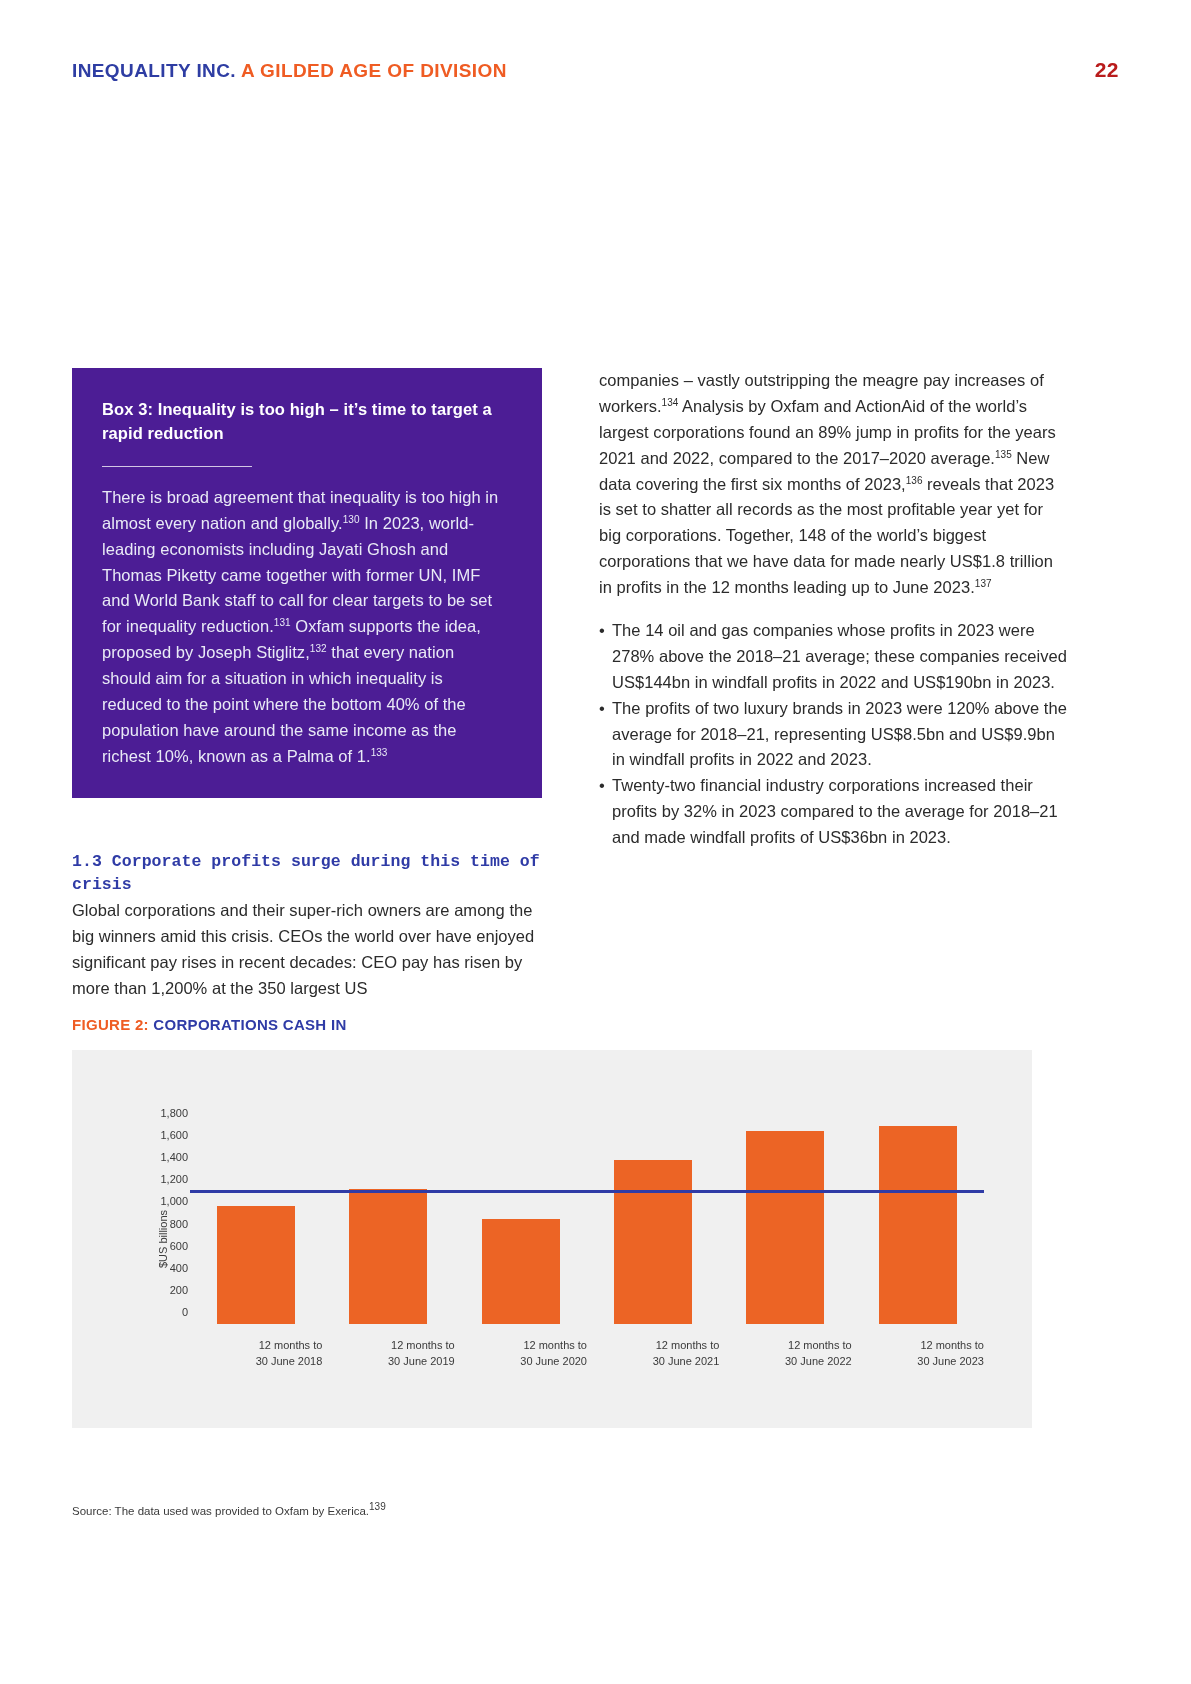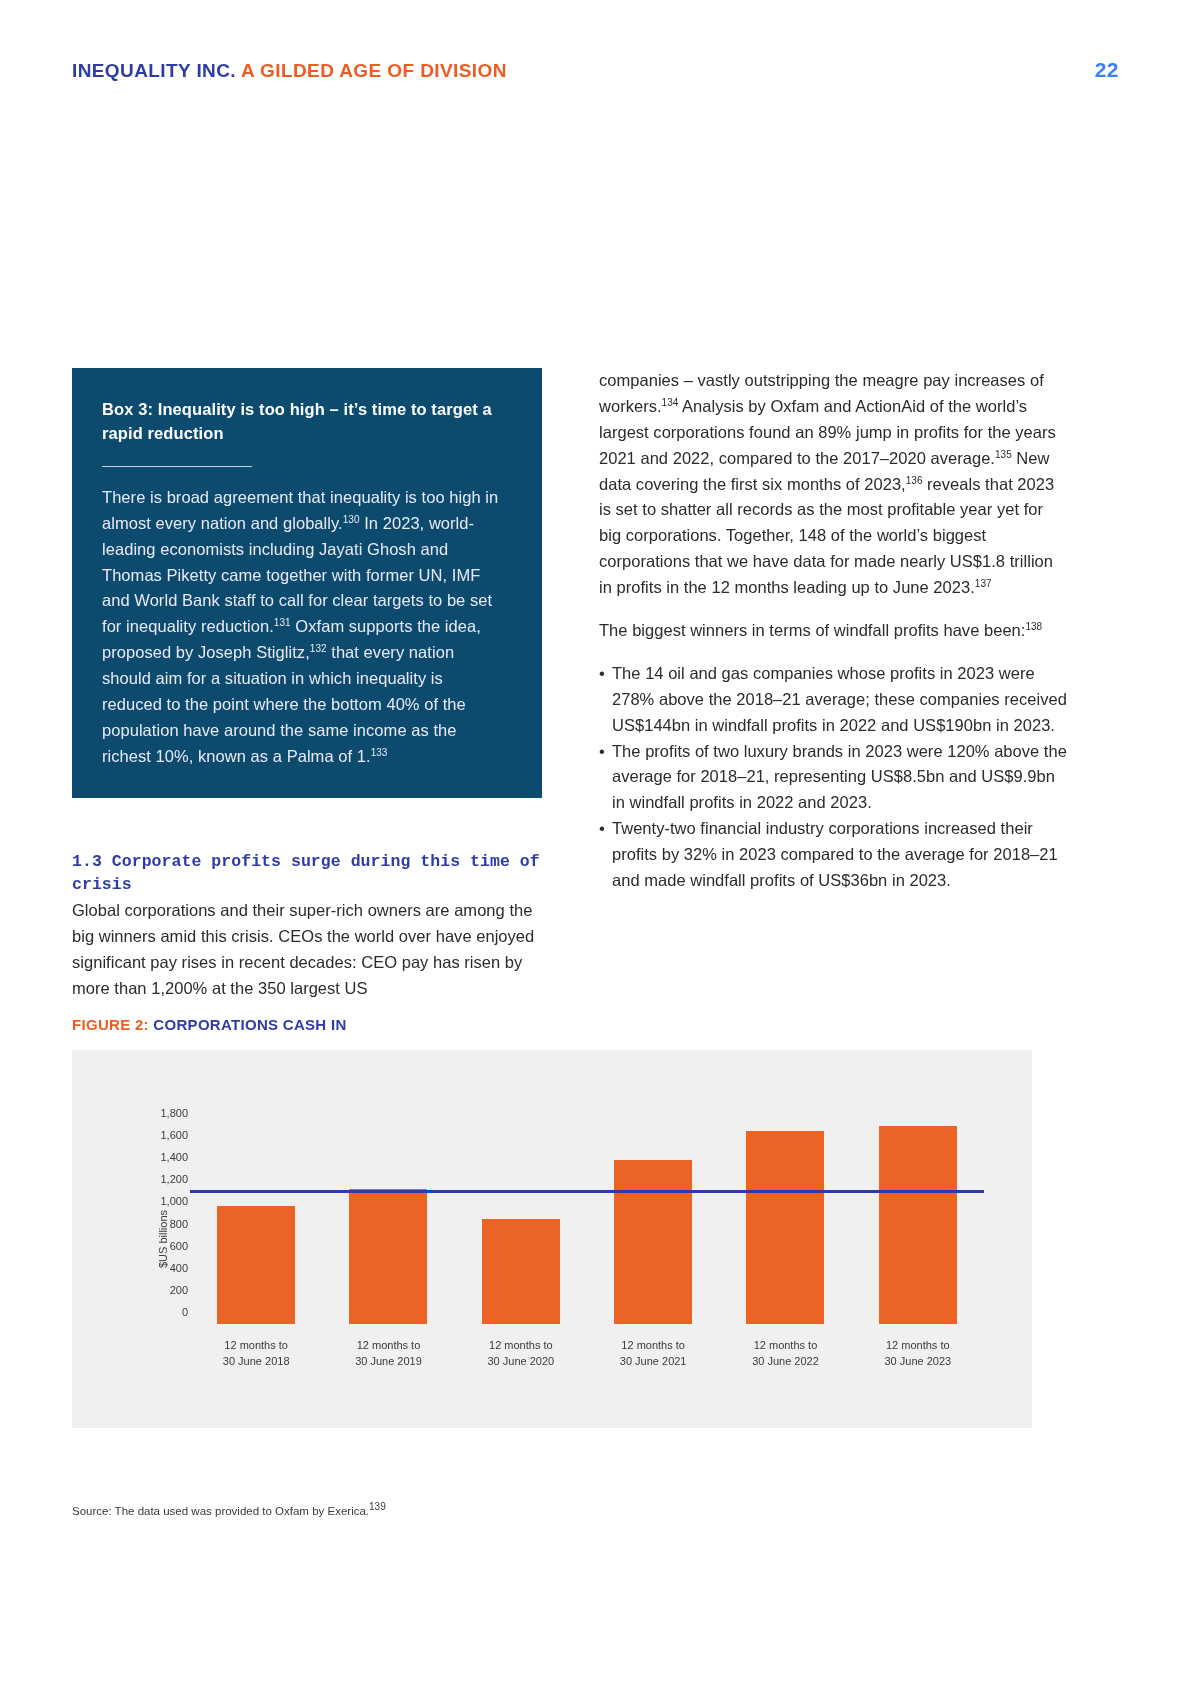--- a/index.html
+++ b/index.html
@@ -23,39 +23,39 @@
     font-size: 19px;
     font-weight: bold;
     letter-spacing: 0.4px;
     line-height: 1;
   }
   .header-title .part-a { color: #2e3da3; }
   .header-title .part-b { color: #ef5c23; }
   .page-number {
     font-size: 21px;
     font-weight: bold;
-    color: #3b82f6;
+    color: #b91c1c;
     letter-spacing: 0.5px;
   }
 
   
   .columns {
     position: absolute;
     top: 368px;
     left: 72px;
     width: 1047px;
     display: flex;
     gap: 24px;
   }
   .col-left  { width: 470px; }
   .col-right { width: 470px; margin-left: 33px; }
 
   
   .blue-box {
-    background: #0c4a6e;
+    background: #4c1d95;
     color: #ffffff;
     padding: 30px 42px 28px 30px;
     width: 470px;
   }
   .blue-box h3 {
     font-size: 16.5px;
     font-weight: bold;
     line-height: 1.45;
     letter-spacing: 0.1px;
   }
@@ -200,21 +200,21 @@
 
   .x-labels {
     position: absolute;
     left: 118px;
     right: 48px;
     bottom: 58px;
     display: flex;
   }
   .x-label {
     flex: 1 1 0;
-    text-align: center;
+    text-align: right;
     font-size: 11px;
     line-height: 1.45;
     color: #3a3a3a;
   }
 
   .legend {
     position: absolute;
     left: 0; right: 0;
     bottom: 22px;
     display: flex;
@@ -262,21 +262,20 @@
       <p><span>There is broad agreement that inequality is too high in almost every nation and globally.</span><sup>130</sup><span> In 2023, world-leading economists including Jayati Ghosh and Thomas Piketty came together with former UN, IMF and World Bank staff to call for clear targets to be set for inequality reduction.</span><sup>131</sup><span> Oxfam supports the idea, proposed by Joseph Stiglitz,</span><sup>132</sup><span> that every nation should aim for a situation in which inequality is reduced to the point where the bottom 40% of the population have around the same income as the richest 10%, known as a Palma of 1.</span><sup>133</sup></p>
     </div>
 
     <div class="section-head">1.3 Corporate profits surge during this time of crisis</div>
     <div class="body-text" style="margin-top:2px;">Global corporations and their super-rich owners are among the big winners amid this crisis. CEOs the world over have enjoyed significant pay rises in recent decades: CEO pay has risen by more than 1,200% at the 350 largest US</div>
   </div>
 
   <div class="col-right">
     <p class="body-text"><span>companies – vastly outstripping the meagre pay increases of workers.</span><sup>134</sup><span> Analysis by Oxfam and ActionAid of the world’s largest corporations found an 89% jump in profits for the years 2021 and 2022, compared to the 2017–2020 average.</span><sup>135</sup><span> New data covering the first six months of 2023,</span><sup>136</sup><span> reveals that 2023 is set to shatter all records as the most profitable year yet for big corporations. Together, 148 of the world’s biggest corporations that we have data for made nearly US$1.8 trillion in profits in the 12 months leading up to June 2023.</span><sup>137</sup></p>
 
-    <p class="body-text" style="margin-top:17px;"><span>The biggest winners in terms of windfall profits have been:</span><sup>138</sup></p>
 
     <ul class="bullets">
       <li>The 14 oil and gas companies whose profits in 2023 were 278% above the 2018–21 average; these companies received US$144bn in windfall profits in 2022 and US$190bn in 2023.</li>
       <li>The profits of two luxury brands in 2023 were 120% above the average for 2018–21, representing US$8.5bn and US$9.9bn in windfall profits in 2022 and 2023.</li>
       <li>Twenty-two financial industry corporations increased their profits by 32% in 2023 compared to the average for 2018–21 and made windfall profits of US$36bn in 2023.</li>
     </ul>
   </div>
 </div>
 
 <div class="figure-wrap">

